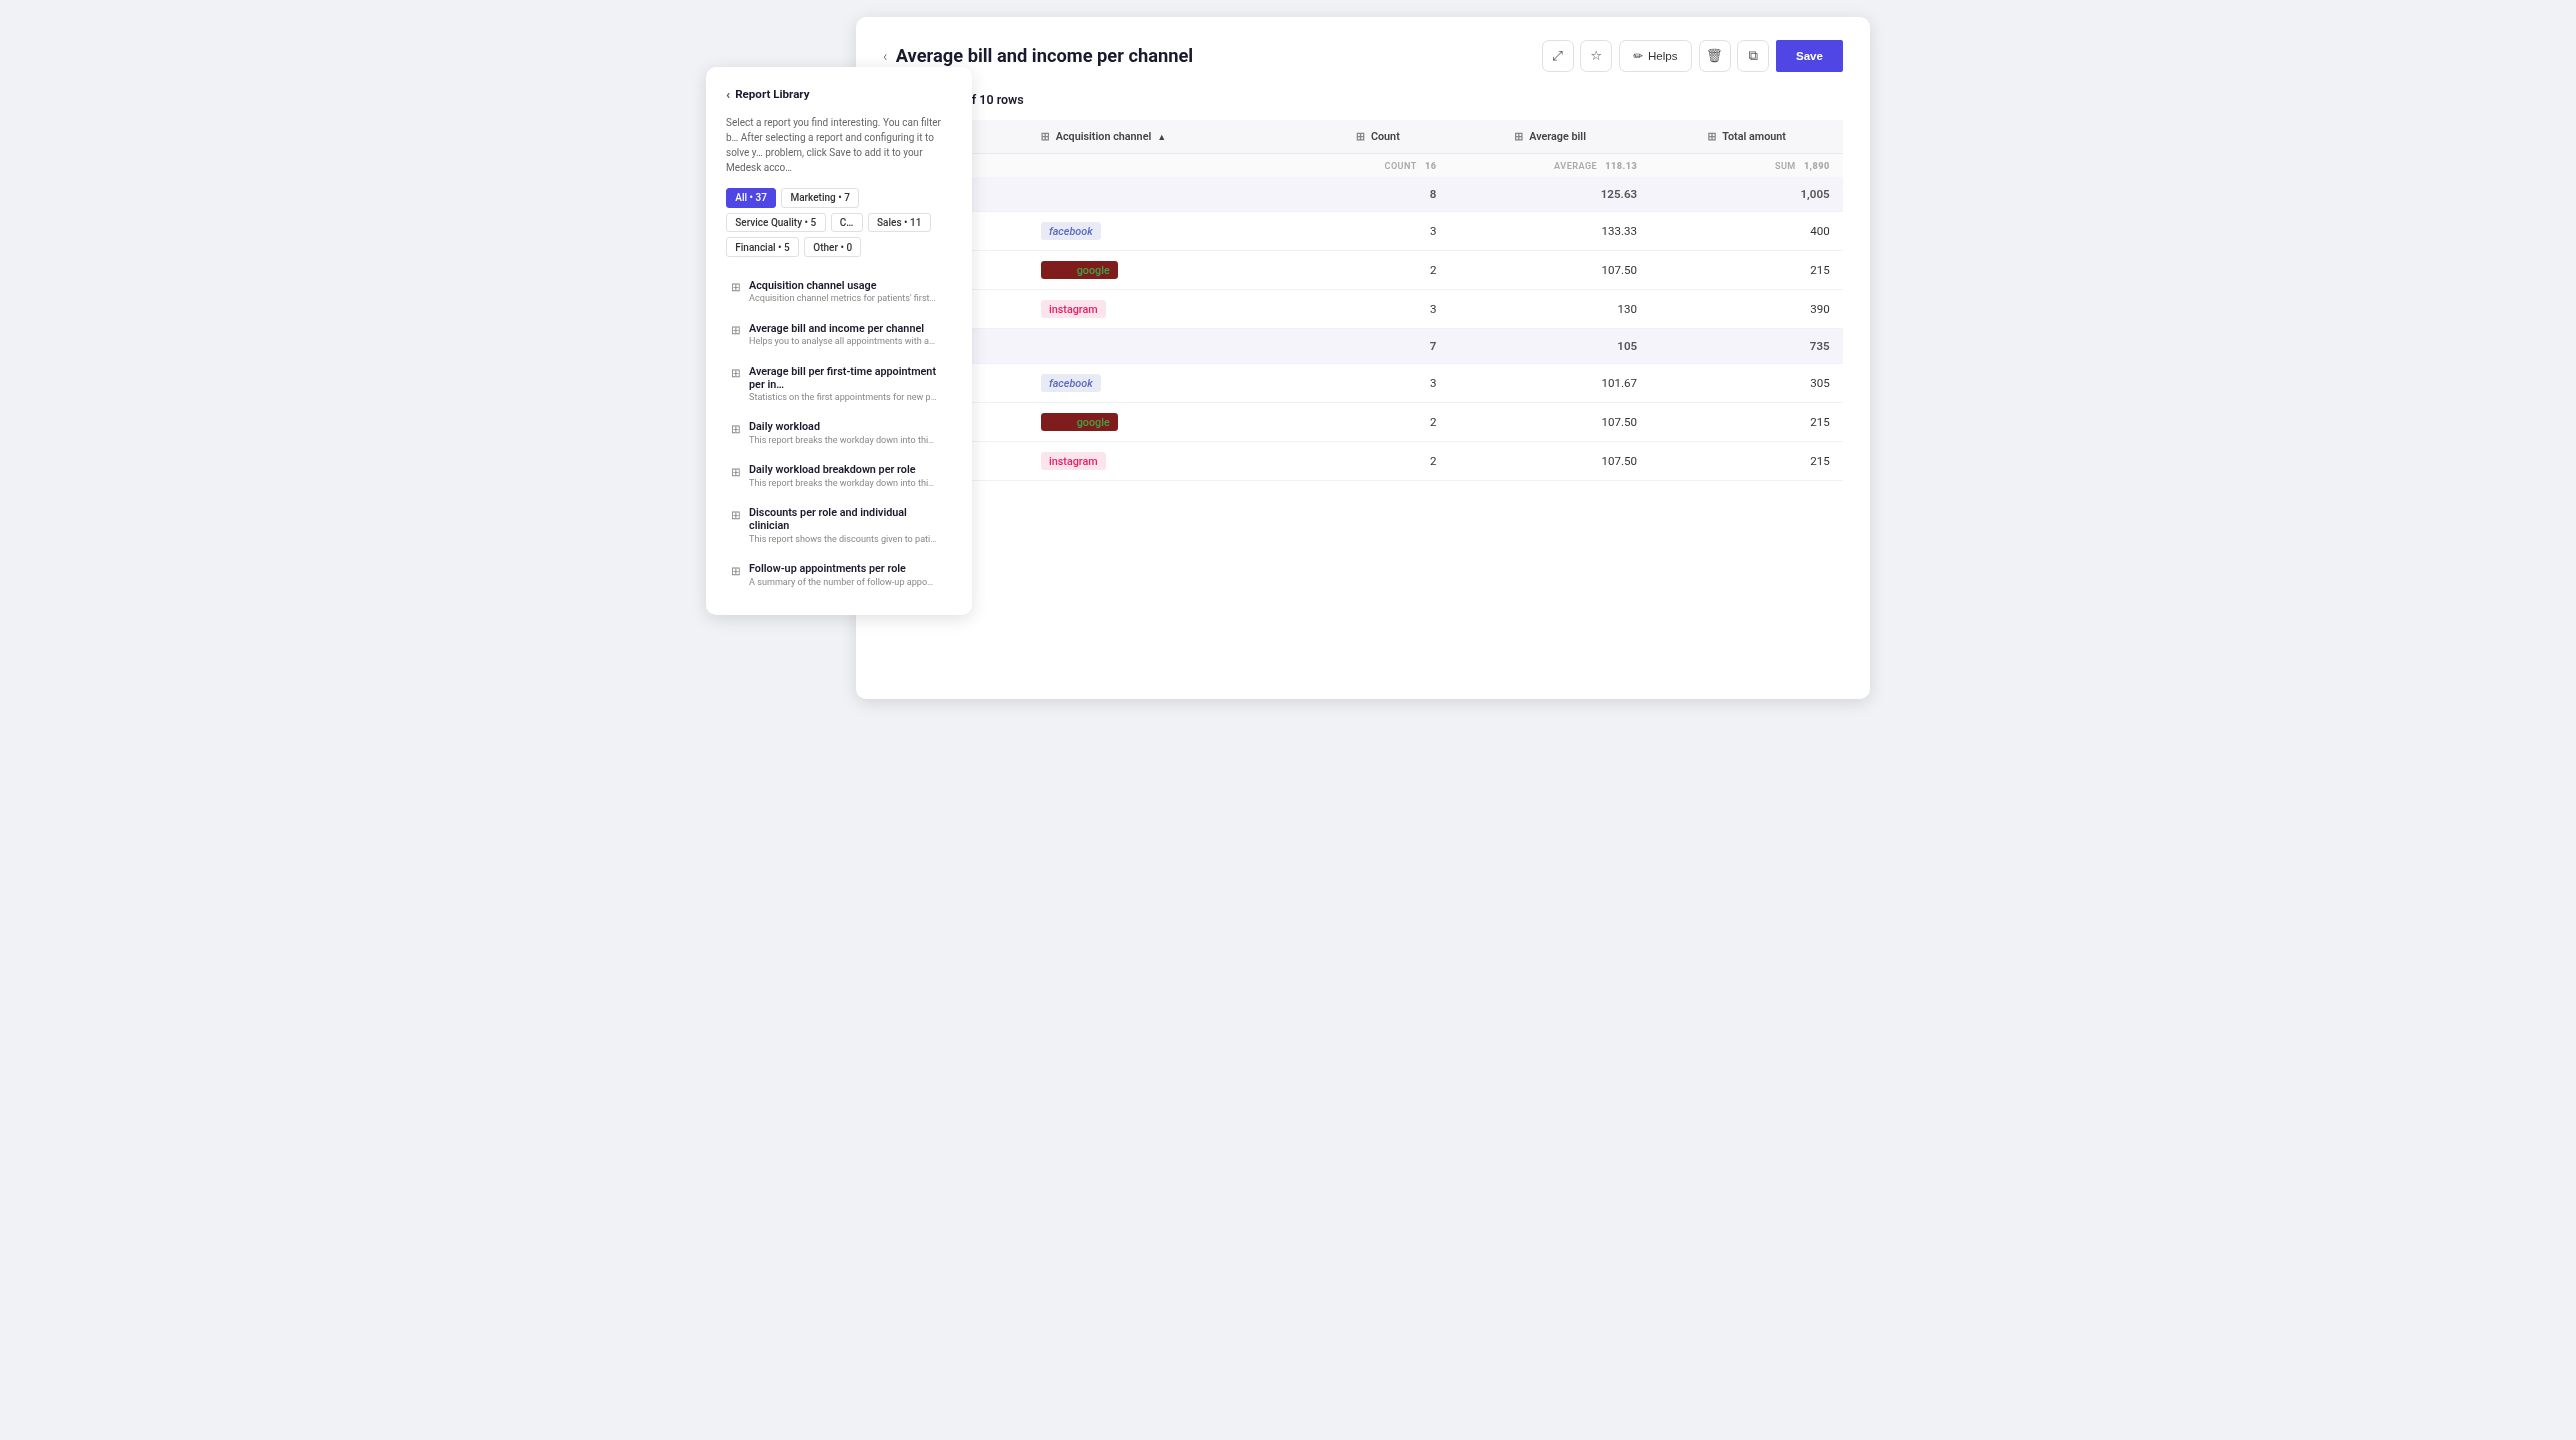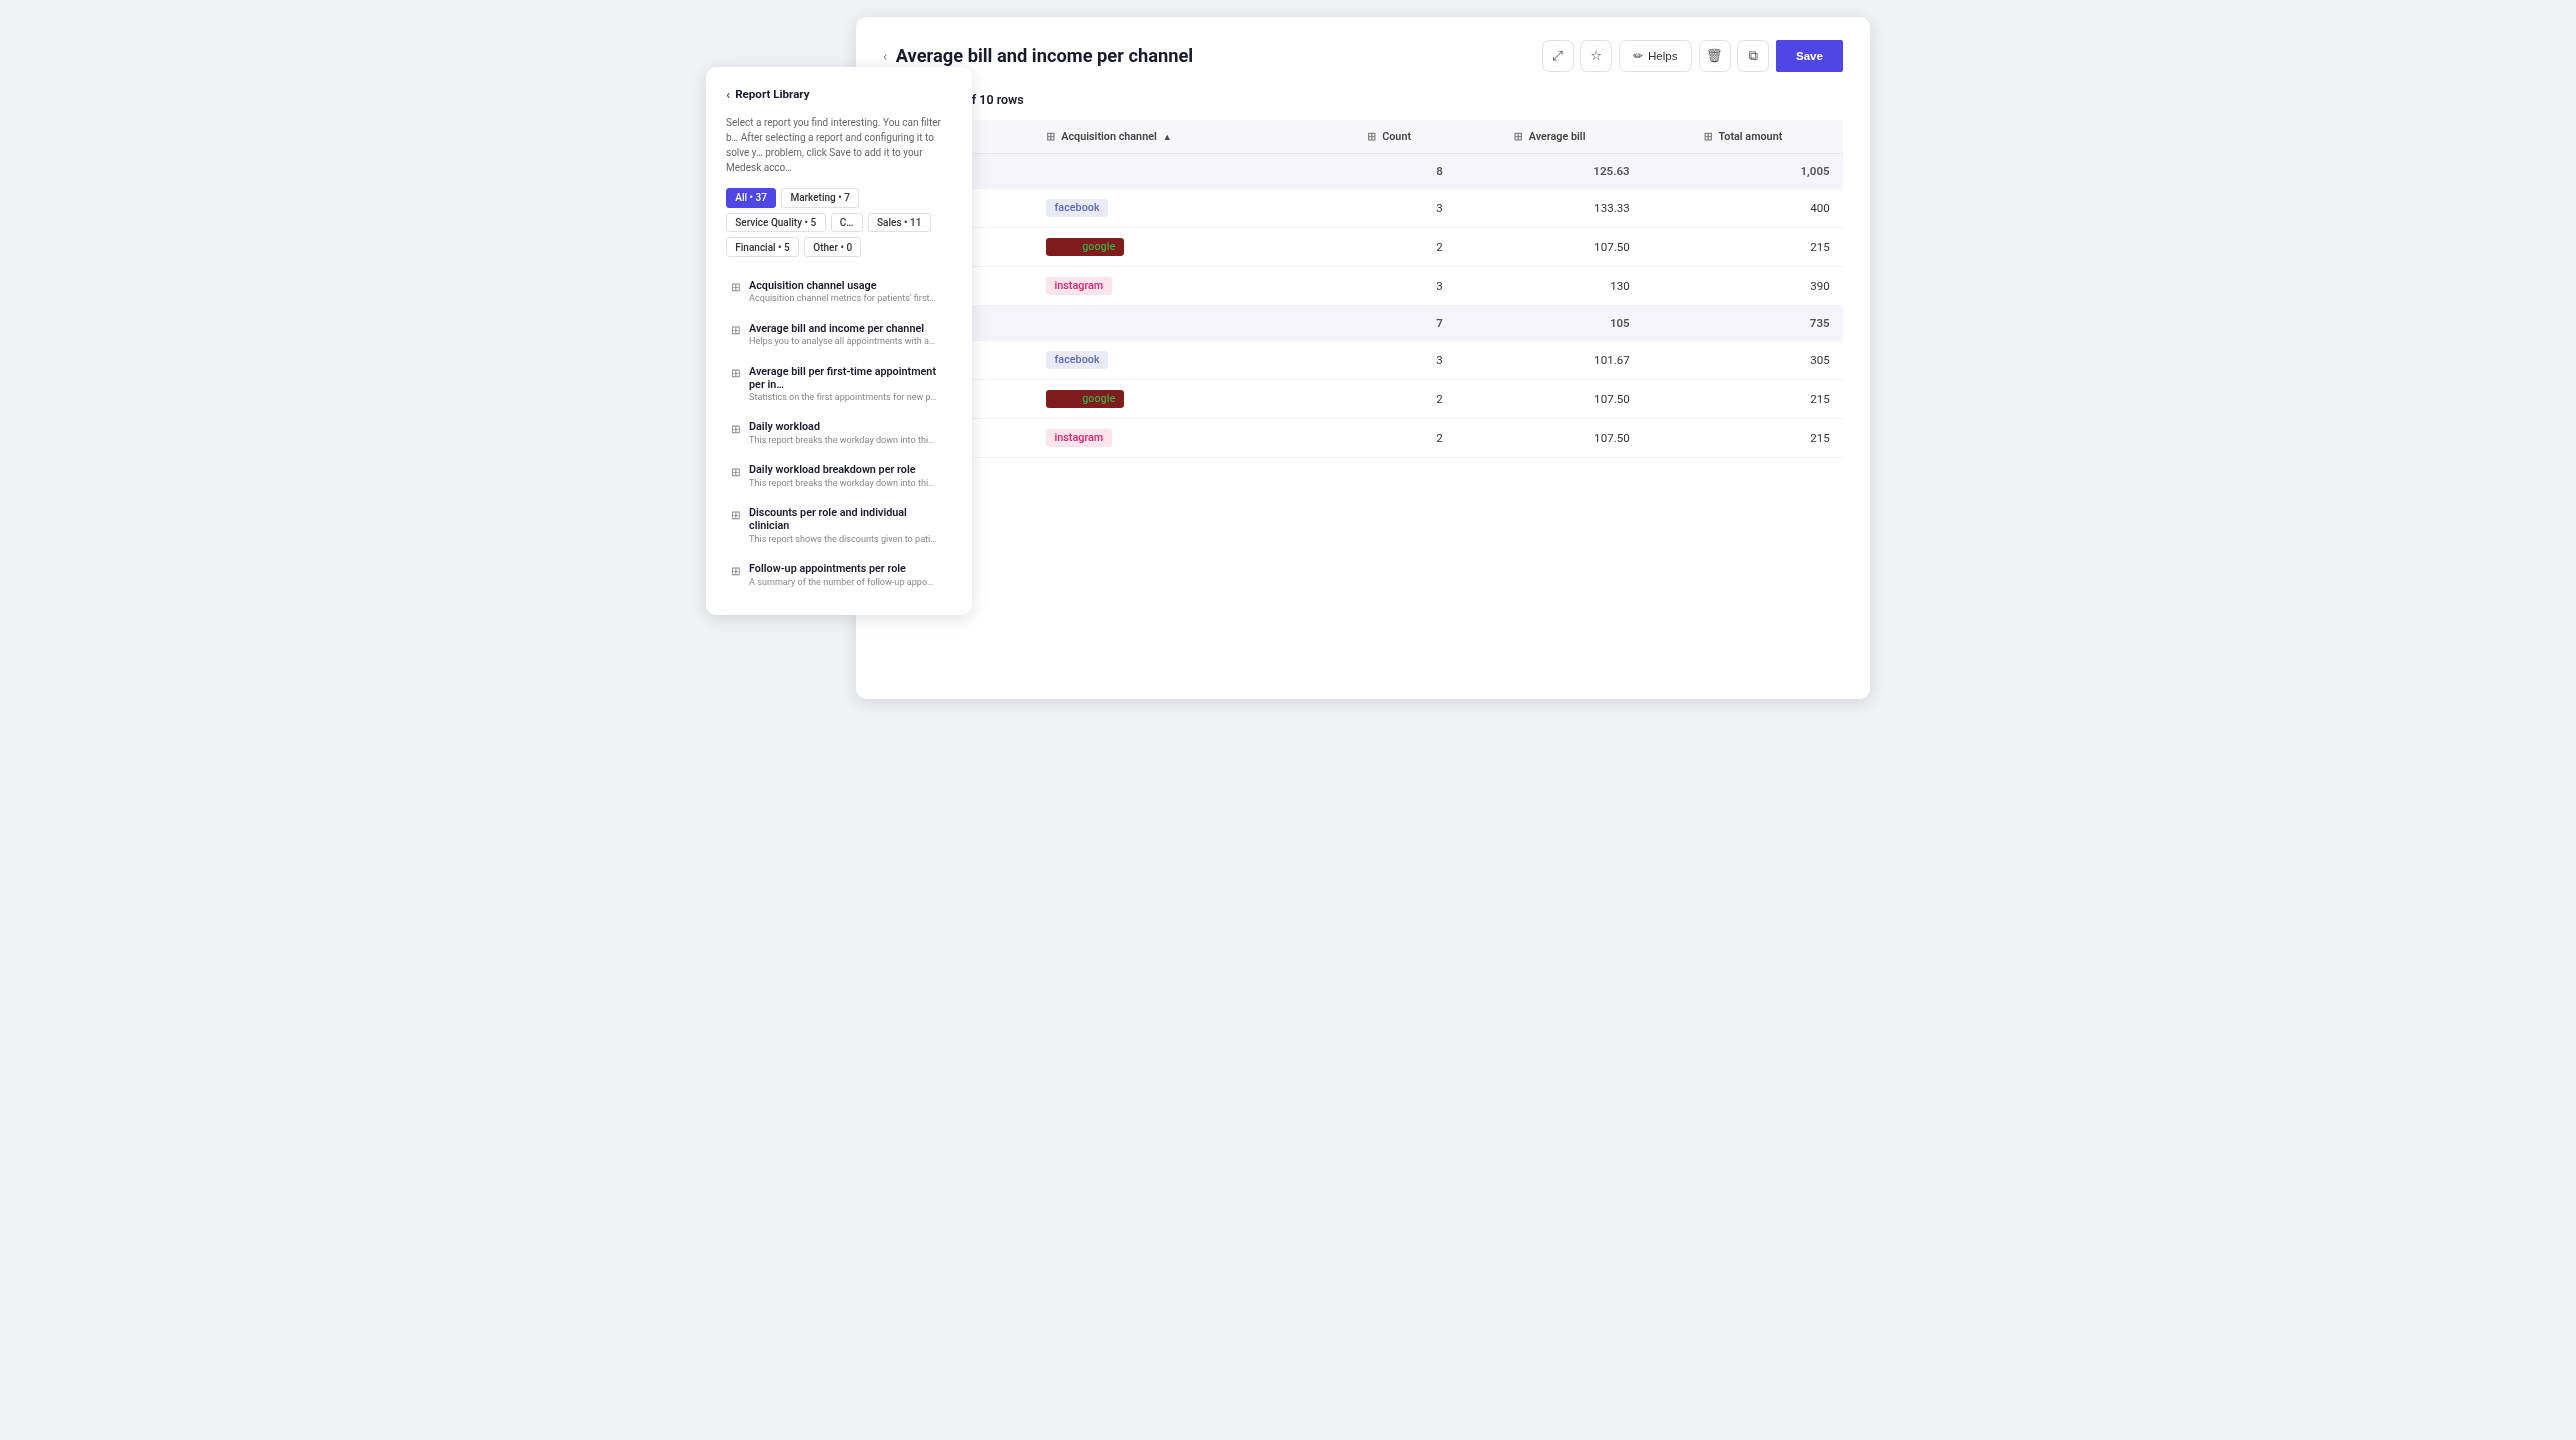--- a/index.html
+++ b/index.html
@@ -271,20 +271,21 @@
       display: inline-block;
       padding: 2.5px 8.3px;
       border-radius: 3.3px;
       font-size: 10.8px;
       font-weight: 500;
     }
 
     .tag-facebook {
       background: #e8eaf6;
       color: #5c6bc0;
+      font-style: italic;
     }
 
     .tag-google {
       background: #7f1d1d;
       color: #43a047;
       padding-left: 36px;
     }
 
     .tag-instagram {
       background: #fce4ec;
@@ -427,20 +428,36 @@
           </th>
           <th class="right">
             <span class="col-icon">⊞</span>
             Average bill
           </th>
           <th class="right">
             <span class="col-icon">⊞</span>
             Total amount
           </th>
         </tr>
+        <tr class="subheader">
+          <td></td>
+          <td></td>
+          <td>
+            <span>COUNT</span>&nbsp;&nbsp;
+            <strong>16</strong>
+          </td>
+          <td>
+            <span>AVERAGE</span>&nbsp;&nbsp;
+            <strong>118.13</strong>
+          </td>
+          <td>
+            <span>SUM</span>&nbsp;&nbsp;
+            <strong>1,890</strong>
+          </td>
+        </tr>
       </thead>
       <tbody>
 
         <tr class="group-row">
           <td>2020-10</td>
           <td></td>
           <td class="right">8</td>
           <td class="right">125.63</td>
           <td class="right">1,005</td>
         </tr>

